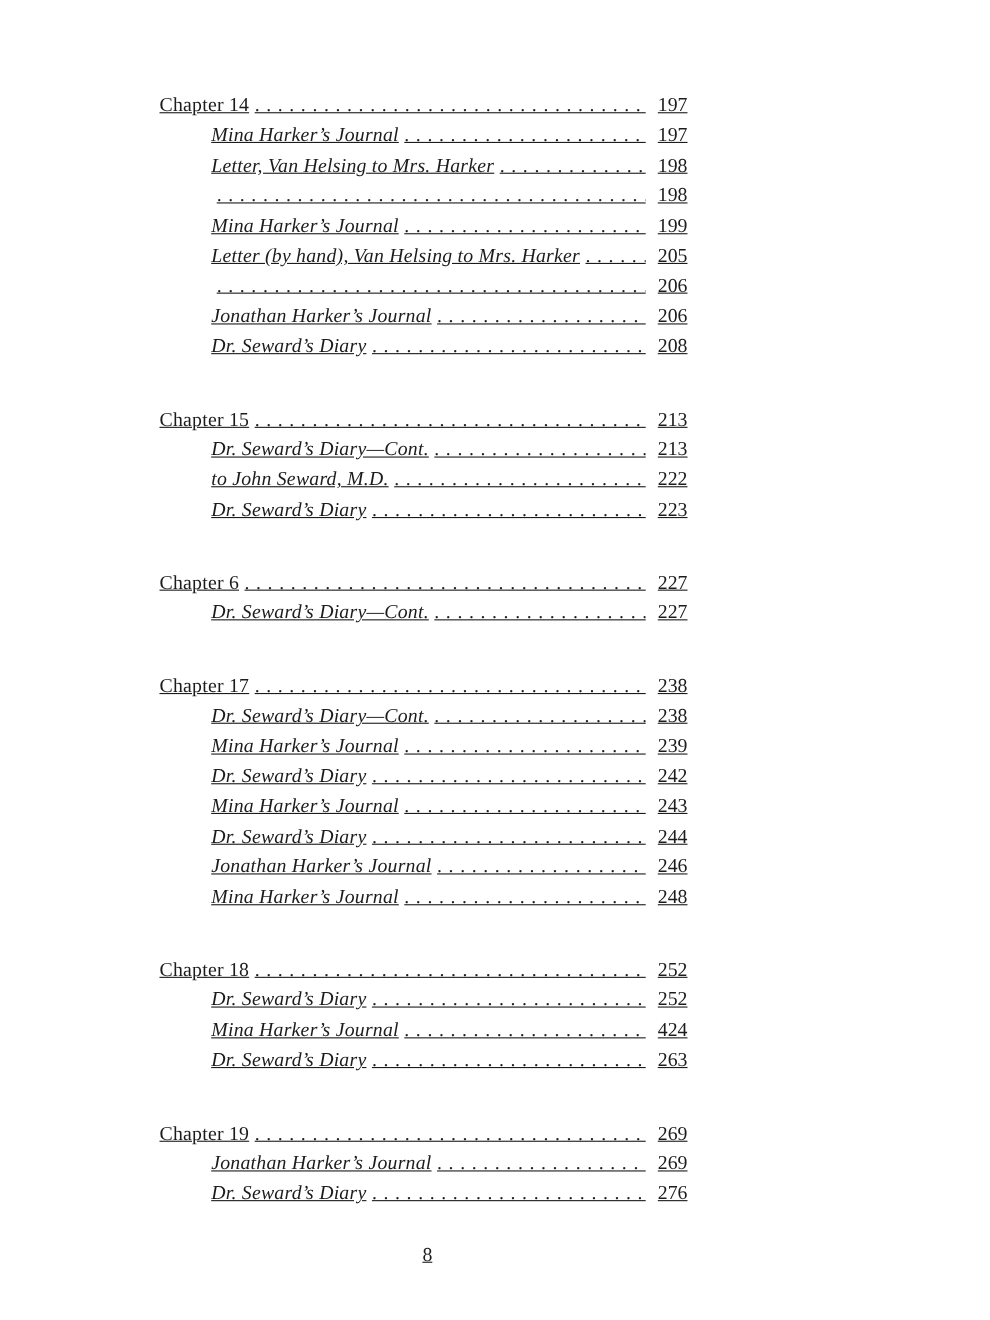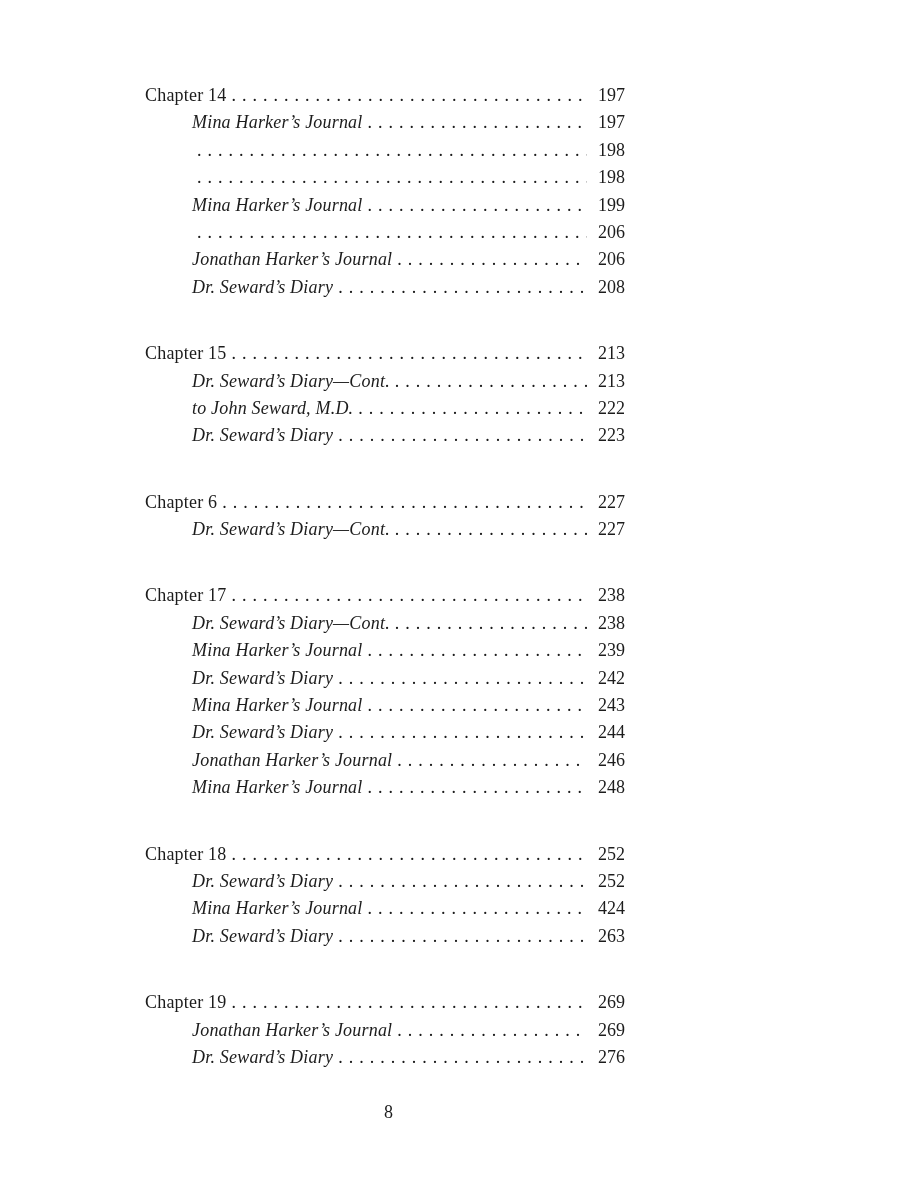--- a/index.html
+++ b/index.html
@@ -13,20 +13,21 @@
     font-family: "Liberation Serif", "DejaVu Serif", serif;
     color: #1c1c1c;
     overflow: hidden;
   }
   .page {
     box-sizing: border-box;
     width: 716px;
     height: 1200px;
     padding: 82px 84px 0 145px;
     background: #ffffff;
+    text-decoration: underline;
   }
   .toc-section {
     margin-top: 39px;
   }
   .toc-section:first-child {
     margin-top: 0;
   }
   .row {
     display: flex;
     align-items: baseline;
@@ -84,31 +85,37 @@
           <span class="label">Chapter 14</span>
           <span class="leader"></span>
           <span class="page-num">197</span>
         </div>
         <div class="row sub">
           <span class="label">Mina Harker’s Journal</span>
           <span class="leader"></span>
           <span class="page-num">197</span>
         </div>
         <div class="row sub">
+          <span class="label">Letter, Van Helsing to Mrs. Harker</span>
           <span class="leader"></span>
           <span class="page-num">198</span>
         </div>
         <div class="row sub">
           <span class="leader"></span>
           <span class="page-num">198</span>
         </div>
         <div class="row sub">
           <span class="label">Mina Harker’s Journal</span>
           <span class="leader"></span>
           <span class="page-num">199</span>
+        </div>
+        <div class="row sub">
+          <span class="label">Letter (by hand), Van Helsing to Mrs. Harker</span>
+          <span class="leader"></span>
+          <span class="page-num">205</span>
         </div>
         <div class="row sub">
           <span class="leader"></span>
           <span class="page-num">206</span>
         </div>
         <div class="row sub">
           <span class="label">Jonathan Harker’s Journal</span>
           <span class="leader"></span>
           <span class="page-num">206</span>
         </div>

